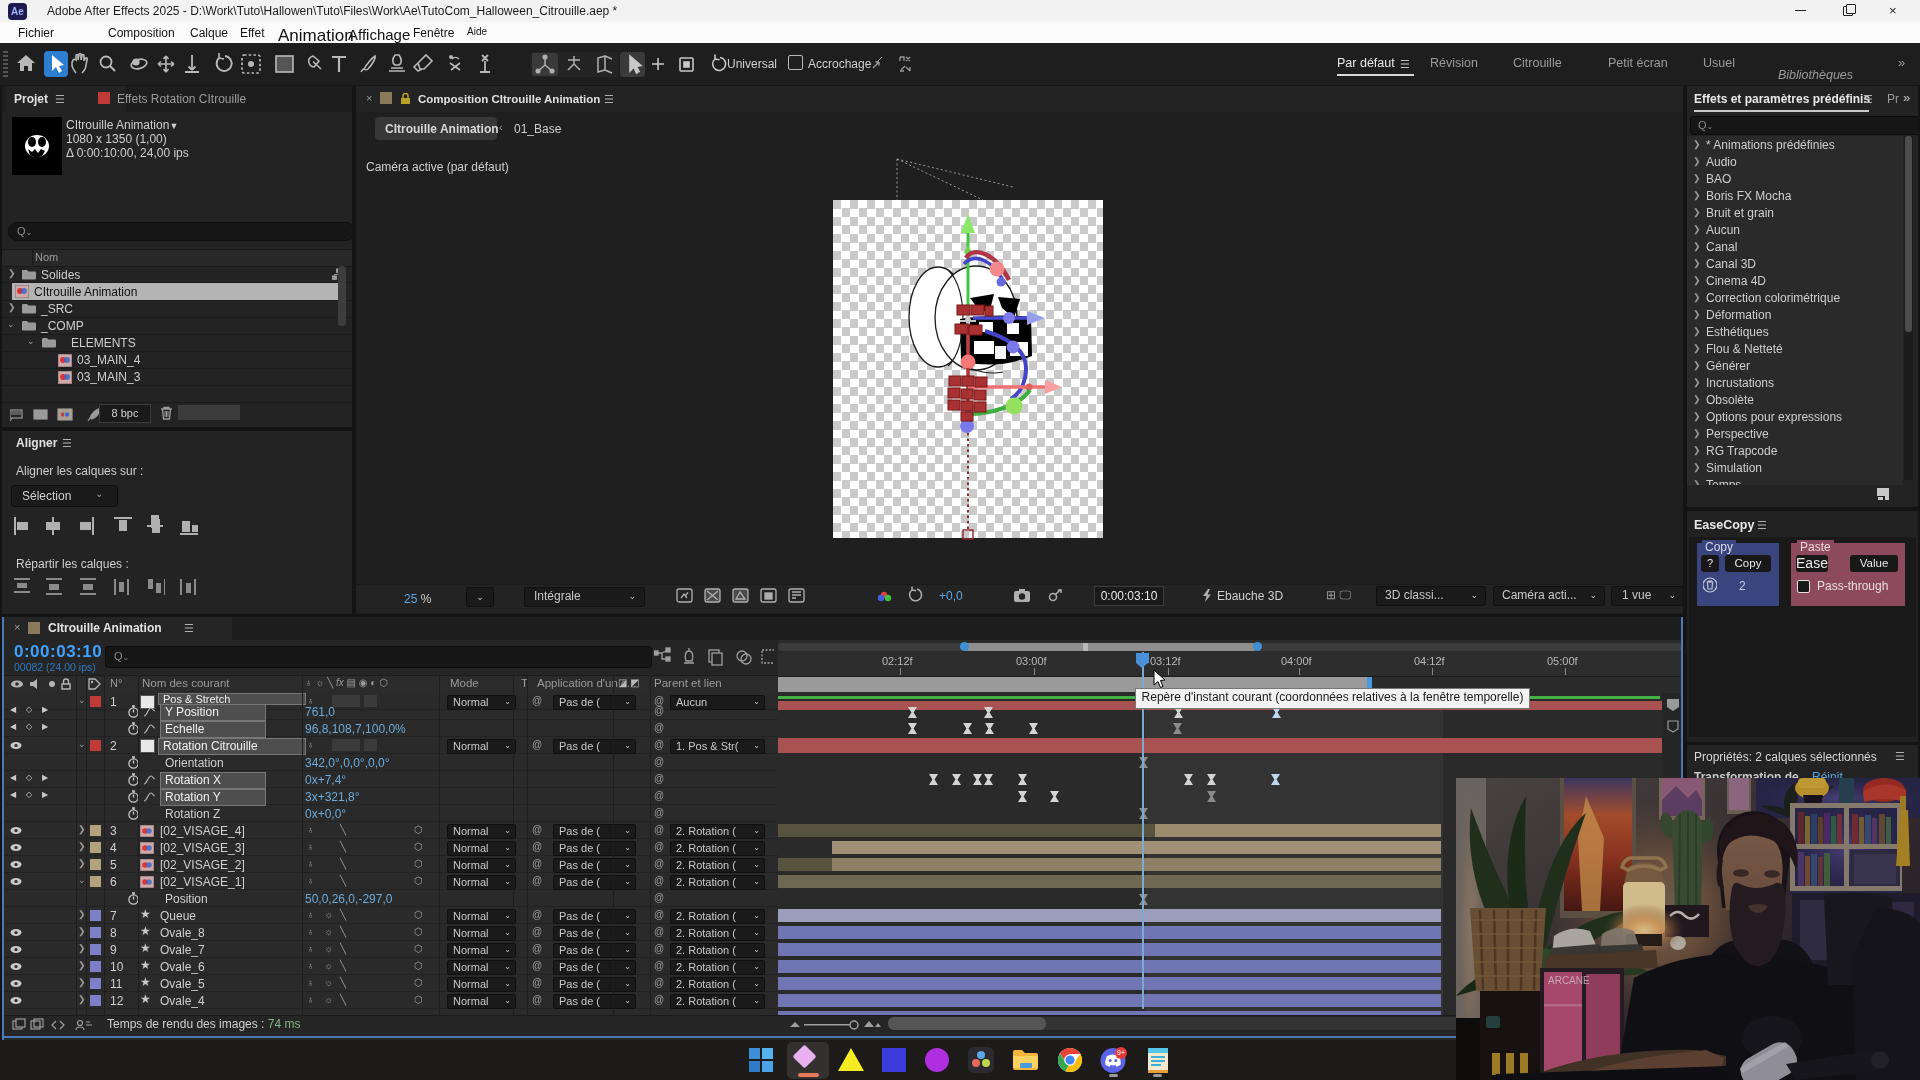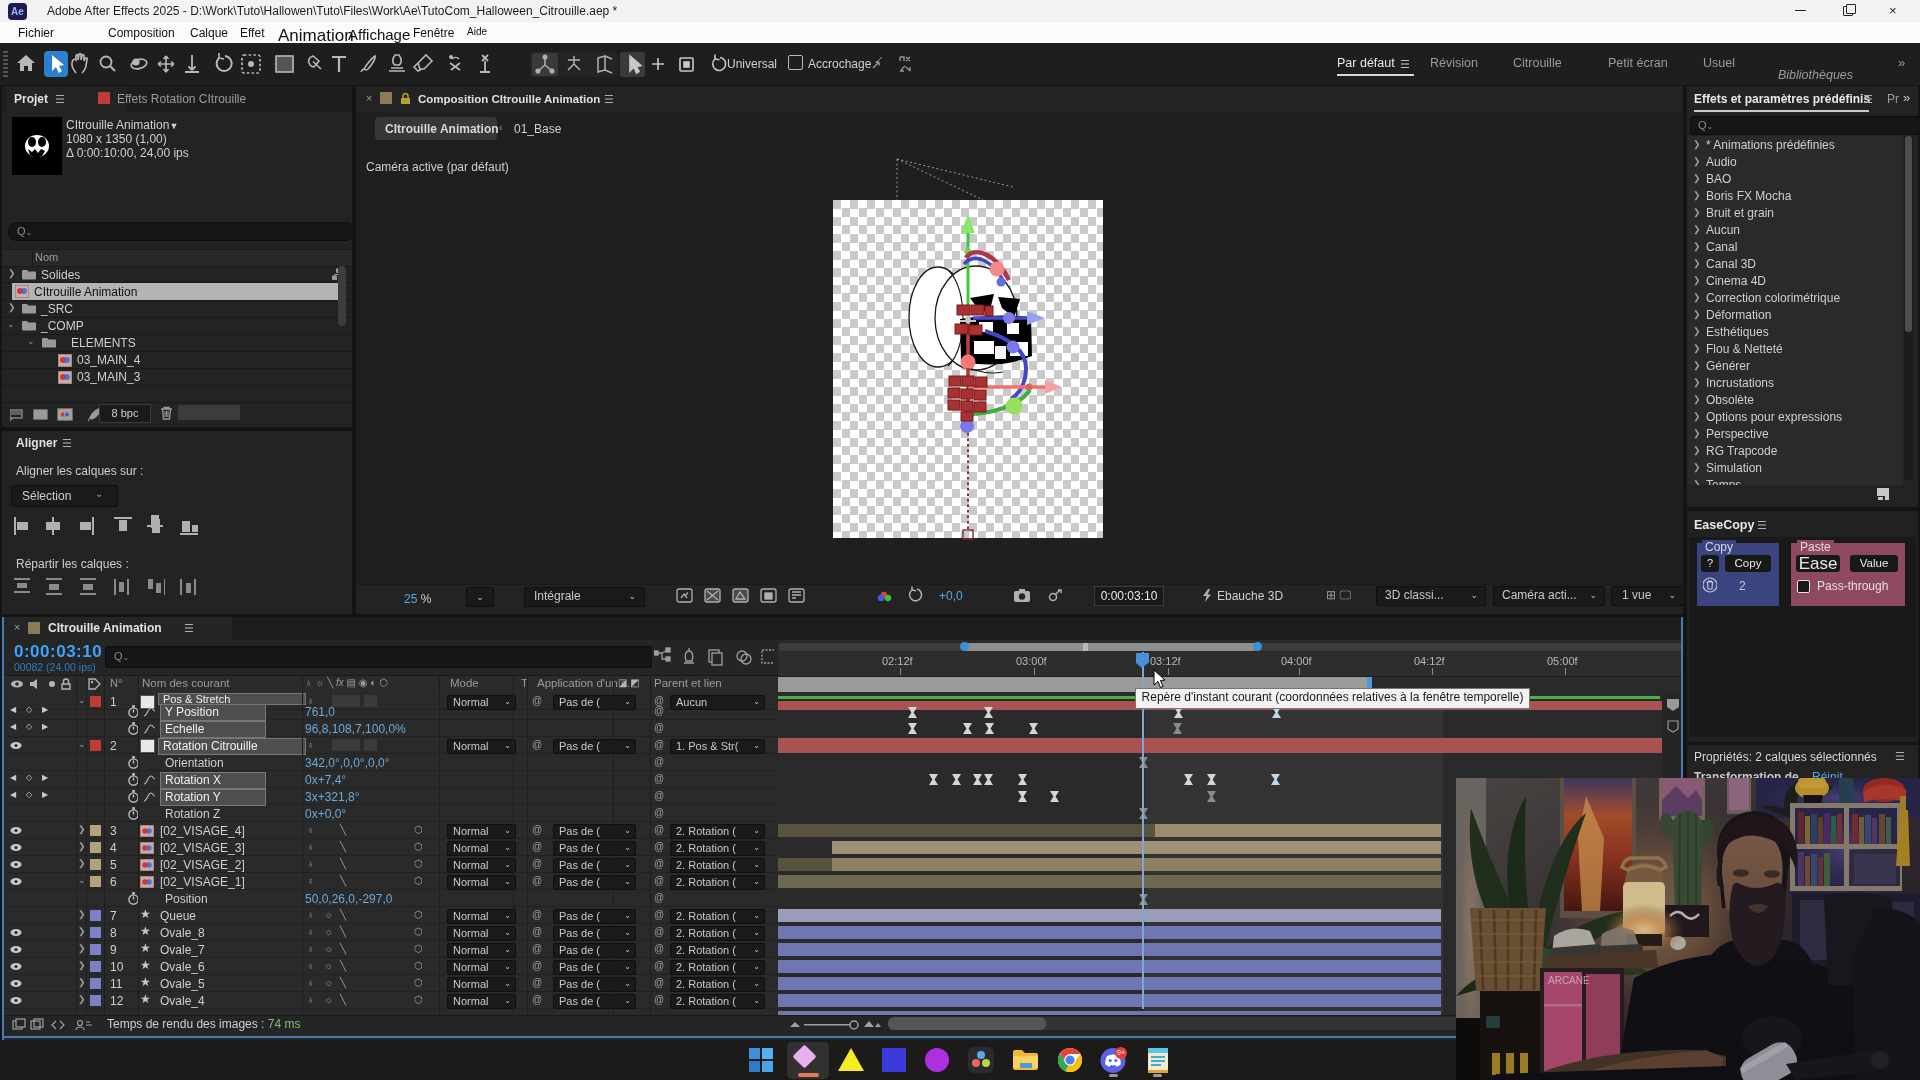--- a/index.html
+++ b/index.html
@@ -505,21 +505,21 @@
  <div class="a" style="left:15px;top:29px;color:#d8d8e8;font-size:12px;background:#3a4580;padding:0 3px;">Copy</div>
  <div class="a" style="left:14px;top:44px;width:18px;height:17px;background:#181818;border-radius:3px;color:#e8e8e8;font-size:11px;text-align:center;line-height:17px;">?</div>
  <div class="a" style="left:38px;top:44px;width:46px;height:17px;background:#181818;border-radius:3px;color:#e8e8e8;font-size:11.5px;text-align:center;line-height:17px;">Copy</div>
  <svg class="a" style="left:16px;top:66px;" width="14" height="16" viewBox="0 0 14 16">
       <circle cx="7" cy="8" r="7" fill="none" stroke="#c8c8d0" stroke-width="1.2"></circle>
       <path d="M3.5 5 L10.5 5 M5.5 5 L5.5 4 L8.5 4 L8.5 5 M4.5 5 L5 12 L9 12 L9.5 5" fill="none" stroke="#c8c8d0" stroke-width="1.1"></path>
     </svg>
  <div class="a" style="left:52px;top:68px;color:#c8c8d8;font-size:12px;">2</div>
  <div class="a" style="left:104px;top:32px;width:114px;height:63px;background:#8d4a5e;"></div>
  <div class="a" style="left:110px;top:29px;color:#e8d8dc;font-size:12px;background:#8d4a5e;padding:0 3px;">Paste</div>
- <div class="a" style="left:109px;top:44px;width:44px;height:17px;background:#181818;border-radius:3px;color:#e8e8e8;font-size:17px;text-align:center;line-height:17px;">Ease</div>
+ <div class="a" style="left:109px;top:44px;width:32px;height:17px;background:#181818;border-radius:3px;color:#e8e8e8;font-size:14px;text-align:center;line-height:17px;">Ease</div>
  <div class="a" style="left:163px;top:44px;width:48px;height:17px;background:#181818;border-radius:3px;color:#e8e8e8;font-size:11.5px;text-align:center;line-height:17px;">Value</div>
  <div class="a" style="left:110px;top:69px;width:11px;height:11px;background:#181818;border:1.5px solid #e8e0e0;border-radius:2px;"></div>
  <div class="a" style="left:130px;top:68px;color:#e8dce0;font-size:12px;">Pass-through</div>
 </div>
 
 <div class="a" style="left:1687px;top:745px;width:231px;height:60px;background:#232323;overflow:hidden;">
  <div class="a" style="left:7px;top:5px;color:#d8d8d8;font-size:12px;">Propriétés: 2 calques sélectionnés</div>
  <div class="a" style="left:208px;top:5px;color:#b0b0b0;font-size:11px;">☰</div>
  <div class="a" style="left:7px;top:25px;color:#c8c8c8;font-size:12px;font-weight:bold;">Transformation de... <span style="color:#58a6e0;font-weight:normal;">Réinit.</span></div>
 </div>

